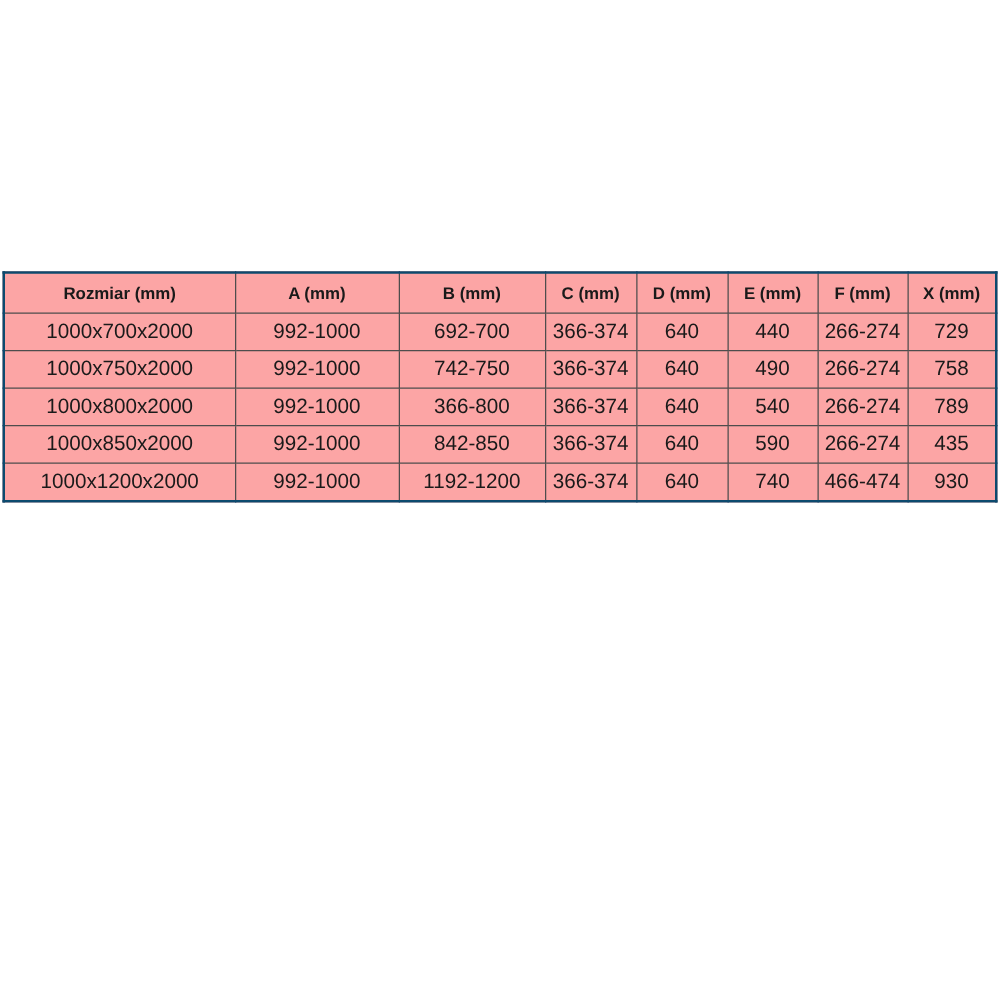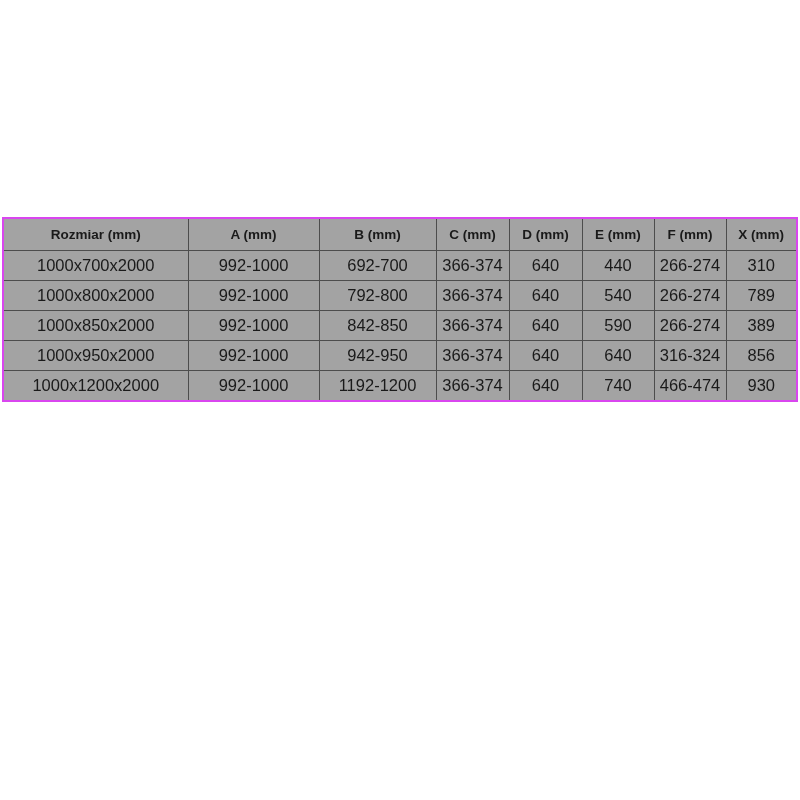--- a/index.html
+++ b/index.html
@@ -15,22 +15,22 @@
     font-family: "Liberation Sans", sans-serif;
     overflow: hidden;
   }
   table.spec-table {
     position: absolute;
     left: 2px;
     top: 217px;
     width: 794px;
     border-collapse: collapse;
     table-layout: fixed;
-    border: 2px solid #d946ef;
-    background: #a3a3a3;
+    border: 2px solid #0c4a6e;
+    background: #fca5a5;
   }
   table.spec-table th,
   table.spec-table td {
     border: 1px solid #4d4d4d;
     text-align: center;
     vertical-align: middle;
     color: #1a1a1a;
     white-space: nowrap;
     overflow: hidden;
     padding: 0 2px;
@@ -75,51 +75,51 @@
     </thead>
     <tbody>
         <tr>
           <td>1000x700x2000</td>
           <td>992-1000</td>
           <td>692-700</td>
           <td>366-374</td>
           <td>640</td>
           <td>440</td>
           <td>266-274</td>
-          <td>310</td>
+          <td>729</td>
+        </tr>
+        <tr>
+          <td>1000x750x2000</td>
+          <td>992-1000</td>
+          <td>742-750</td>
+          <td>366-374</td>
+          <td>640</td>
+          <td>490</td>
+          <td>266-274</td>
+          <td>758</td>
         </tr>
         <tr>
           <td>1000x800x2000</td>
           <td>992-1000</td>
-          <td>792-800</td>
+          <td>366-800</td>
           <td>366-374</td>
           <td>640</td>
           <td>540</td>
           <td>266-274</td>
           <td>789</td>
         </tr>
         <tr>
           <td>1000x850x2000</td>
           <td>992-1000</td>
           <td>842-850</td>
           <td>366-374</td>
           <td>640</td>
           <td>590</td>
           <td>266-274</td>
-          <td>389</td>
-        </tr>
-        <tr>
-          <td>1000x950x2000</td>
-          <td>992-1000</td>
-          <td>942-950</td>
-          <td>366-374</td>
-          <td>640</td>
-          <td>640</td>
-          <td>316-324</td>
-          <td>856</td>
+          <td>435</td>
         </tr>
         <tr>
           <td>1000x1200x2000</td>
           <td>992-1000</td>
           <td>1192-1200</td>
           <td>366-374</td>
           <td>640</td>
           <td>740</td>
           <td>466-474</td>
           <td>930</td>

